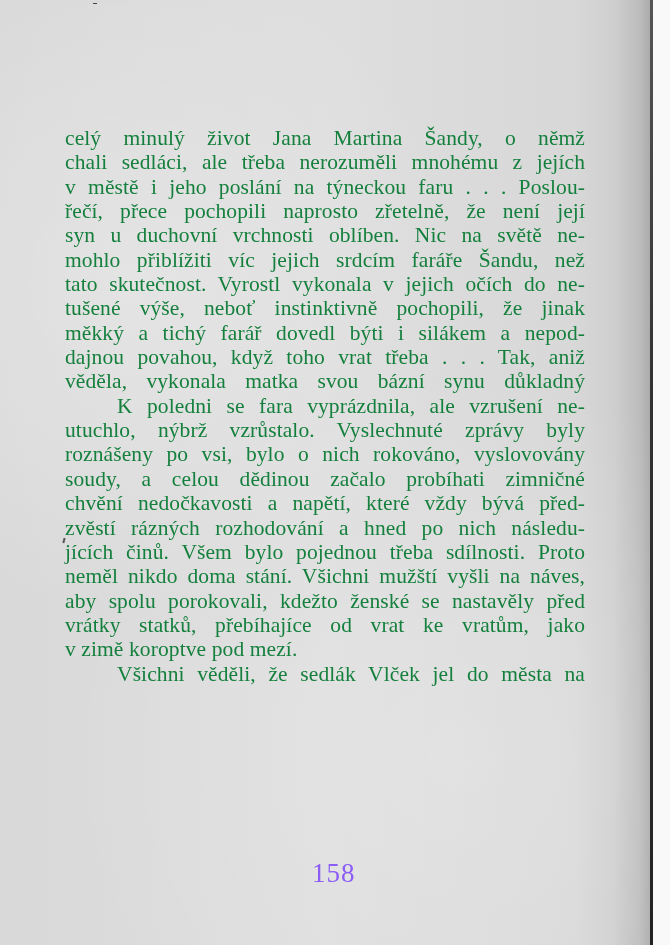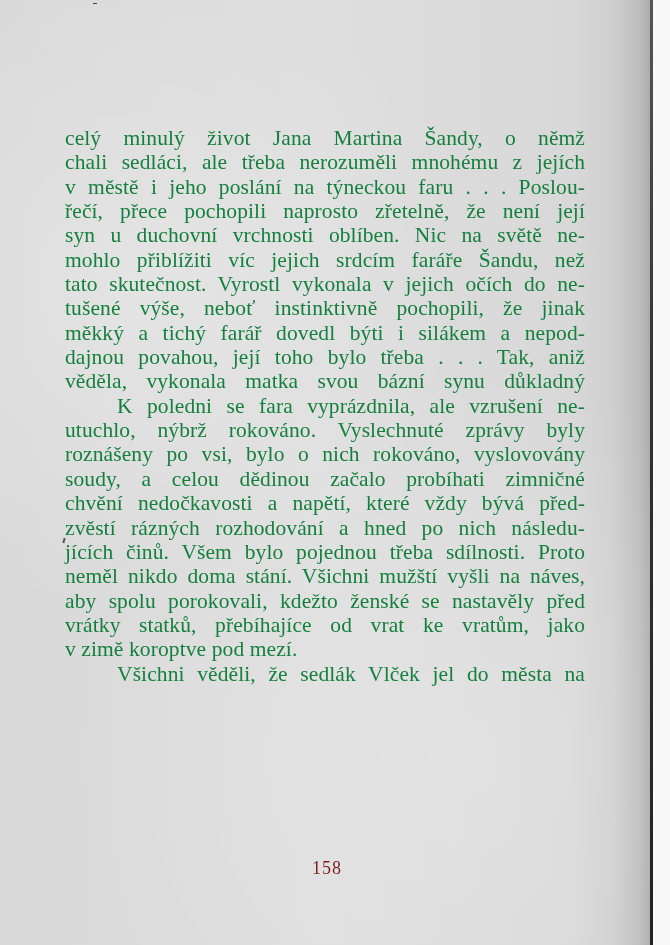--- a/index.html
+++ b/index.html
@@ -63,22 +63,22 @@
       text-align-last: left;
     }
     .line.indent {
       padding-left: 52px;
     }
     .page-number {
       position: absolute;
       left: 312px;
       top: 858px;
       font-family: "Liberation Serif", "DejaVu Serif", serif;
-      font-size: 18px;
-      color: #7f1d1d;
+      font-size: 27px;
+      color: #8b5cf6;
       letter-spacing: 1px;
     }
     .margin-mark {
       position: absolute;
       left: 63px;
       top: 538px;
       width: 2px;
       height: 5px;
       background: #555;
       transform: rotate(15deg);
@@ -104,24 +104,24 @@
 <div class="text-block">
   <span class="line">celý minulý život Jana Martina Šandy, o němž</span>
   <span class="line">chali sedláci, ale třeba nerozuměli mnohému z jejích</span>
   <span class="line">v městě i jeho poslání na týneckou faru . . . Poslou-</span>
   <span class="line">řečí, přece pochopili naprosto zřetelně, že není její</span>
   <span class="line">syn u duchovní vrchnosti oblíben. Nic na světě ne-</span>
   <span class="line">mohlo přiblížiti víc jejich srdcím faráře Šandu, než</span>
   <span class="line">tato skutečnost. Vyrostl vykonala v jejich očích do ne-</span>
   <span class="line">tušené výše, neboť instinktivně pochopili, že jinak</span>
   <span class="line">měkký a tichý farář dovedl býti i silákem a nepod-</span>
-  <span class="line">dajnou povahou, její toho bylo třeba . . . Tak, aniž</span>
+  <span class="line">dajnou povahou, když toho vrat třeba . . . Tak, aniž</span>
   <span class="line">věděla, vykonala matka svou bázní synu důkladný</span>
   <span class="line indent">K poledni se fara vyprázdnila, ale vzrušení ne-</span>
-  <span class="line">utuchlo, nýbrž rokováno. Vyslechnuté zprávy byly</span>
+  <span class="line">utuchlo, nýbrž vzrůstalo. Vyslechnuté zprávy byly</span>
   <span class="line">roznášeny po vsi, bylo o nich rokováno, vyslovovány</span>
   <span class="line">soudy, a celou dědinou začalo probíhati zimničné</span>
   <span class="line">chvění nedočkavosti a napětí, které vždy bývá před-</span>
   <span class="line">zvěstí rázných rozhodování a hned po nich následu-</span>
   <span class="line">jících činů. Všem bylo pojednou třeba sdílnosti. Proto</span>
   <span class="line">neměl nikdo doma stání. Všichni mužští vyšli na náves,</span>
   <span class="line">aby spolu porokovali, kdežto ženské se nastavěly před</span>
   <span class="line">vrátky statků, přebíhajíce od vrat ke vratům, jako</span>
   <span class="line last">v zimě koroptve pod mezí.</span>
   <span class="line indent">Všichni věděli, že sedlák Vlček jel do města na</span>

